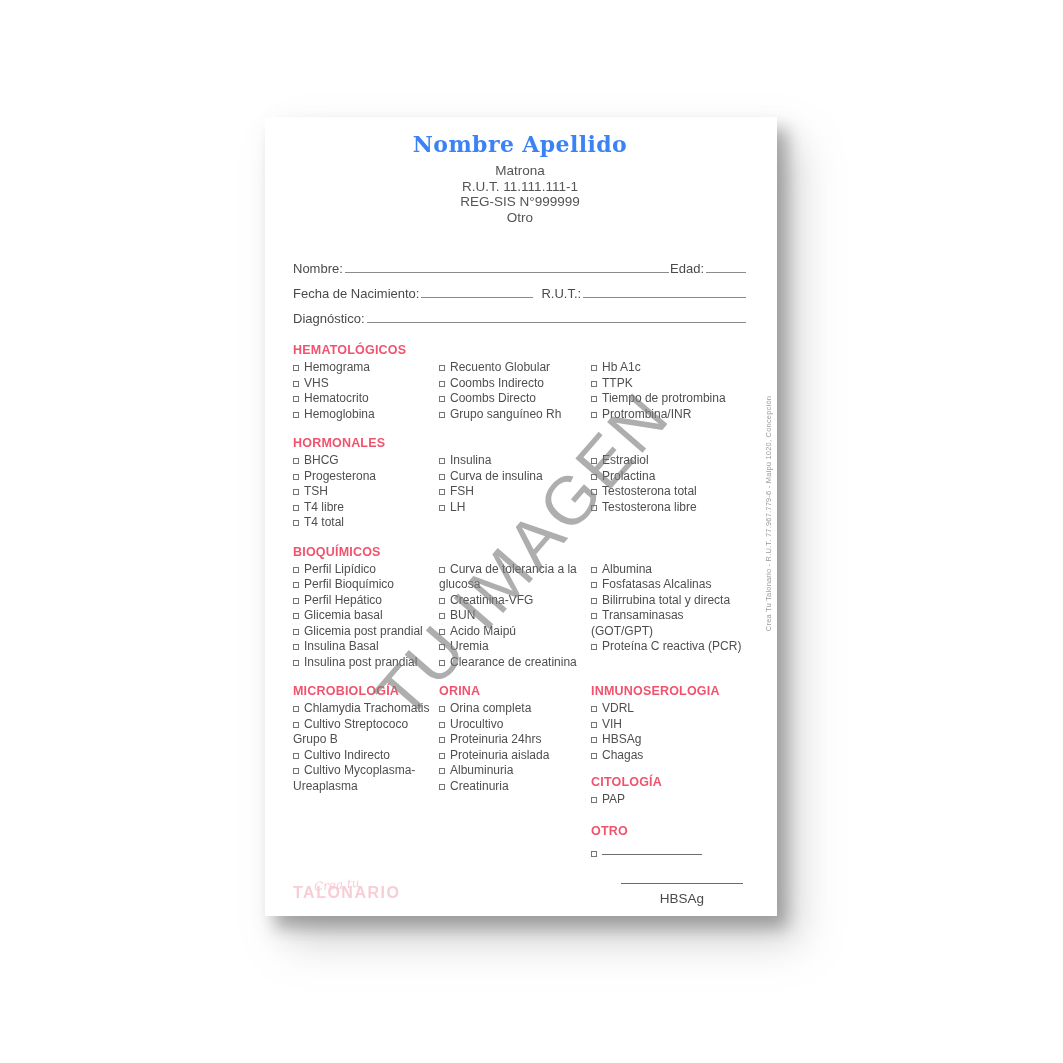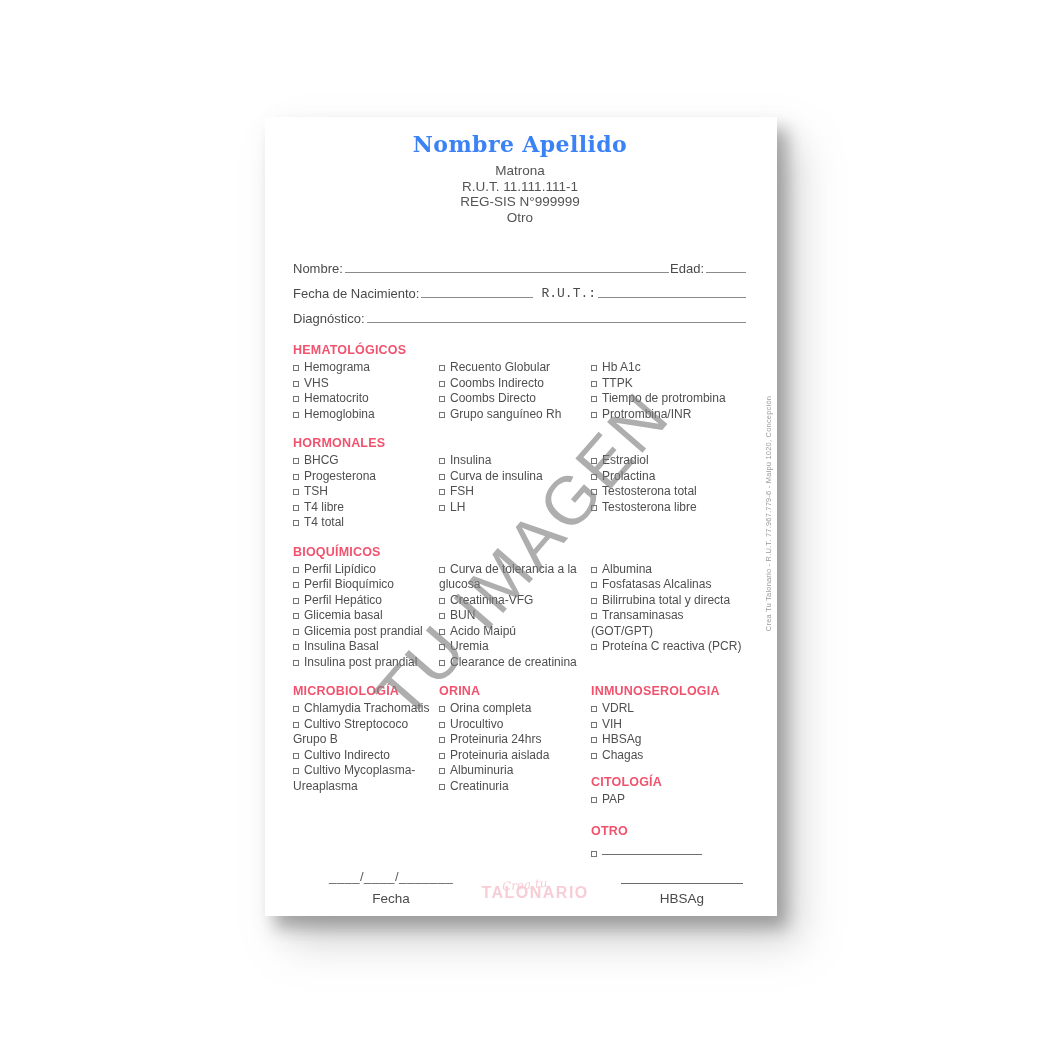--- a/index.html
+++ b/index.html
@@ -32,21 +32,21 @@
   .doc-title  { font-family:"DejaVu Serif","Liberation Serif",serif; font-weight:700;
                 font-size:22px; letter-spacing:0.4px; color:#3b82f6; margin-bottom:6px; }
   .doc-sub    { font-size:13.5px; line-height:15.5px; color:#545454; }
 
   
   .fields { margin-top:26px; }
   .frow   { display:flex; align-items:flex-end; height:25px; font-size:13px; color:#4a4a4a;text-align:right; }
   .fline  { border-bottom:1px solid #8a8a8a; flex:1 1 auto; margin:0 1px 3px 2px; }
   .fline.short { flex:0 0 112px; }
   .fline.tiny  { flex:0 0 40px; }
-  .flabel.gap  { margin-left:7px;font-family:Liberation Mono, monospace; }
+  .flabel.gap  { margin-left:7px; }
 
   
   .sections { margin-top:16px; position:relative; z-index:1; }
   .sec { margin-top:14px; }
   .sec:first-child { margin-top:17px; }
   .sec-title { font-size:12.5px; font-weight:700; letter-spacing:0.2px;
                color:#f1536e; line-height:14px; margin-bottom:3px; }
   .cols { display:grid; grid-template-columns:146px 152px 1fr; }
   .exam-item { font-size:12px; line-height:15.5px; color:#4f4f4f; }
   .cb { display:inline-block; width:6px; height:6px; border:1px solid #757575;
@@ -229,24 +229,20 @@
               <div class="blank-line"></div>
             </div>
           </div>
         </div>
       </div>
     </div>
 
   </div>
 
   <div class="footer">
-    <div class="sig-block date">
-      <div class="date-text">____/____/_______</div>
-      <div class="sig-label">Fecha</div>
-    </div>
     <div class="logo">
       <div class="logo-script">Crea tu</div>
       <div class="logo-word">TALONARIO</div>
     </div>
     <div class="sig-block firma">
       <div class="sig-line"></div>
       <div class="sig-label">HBSAg</div>
     </div>
   </div>
 

